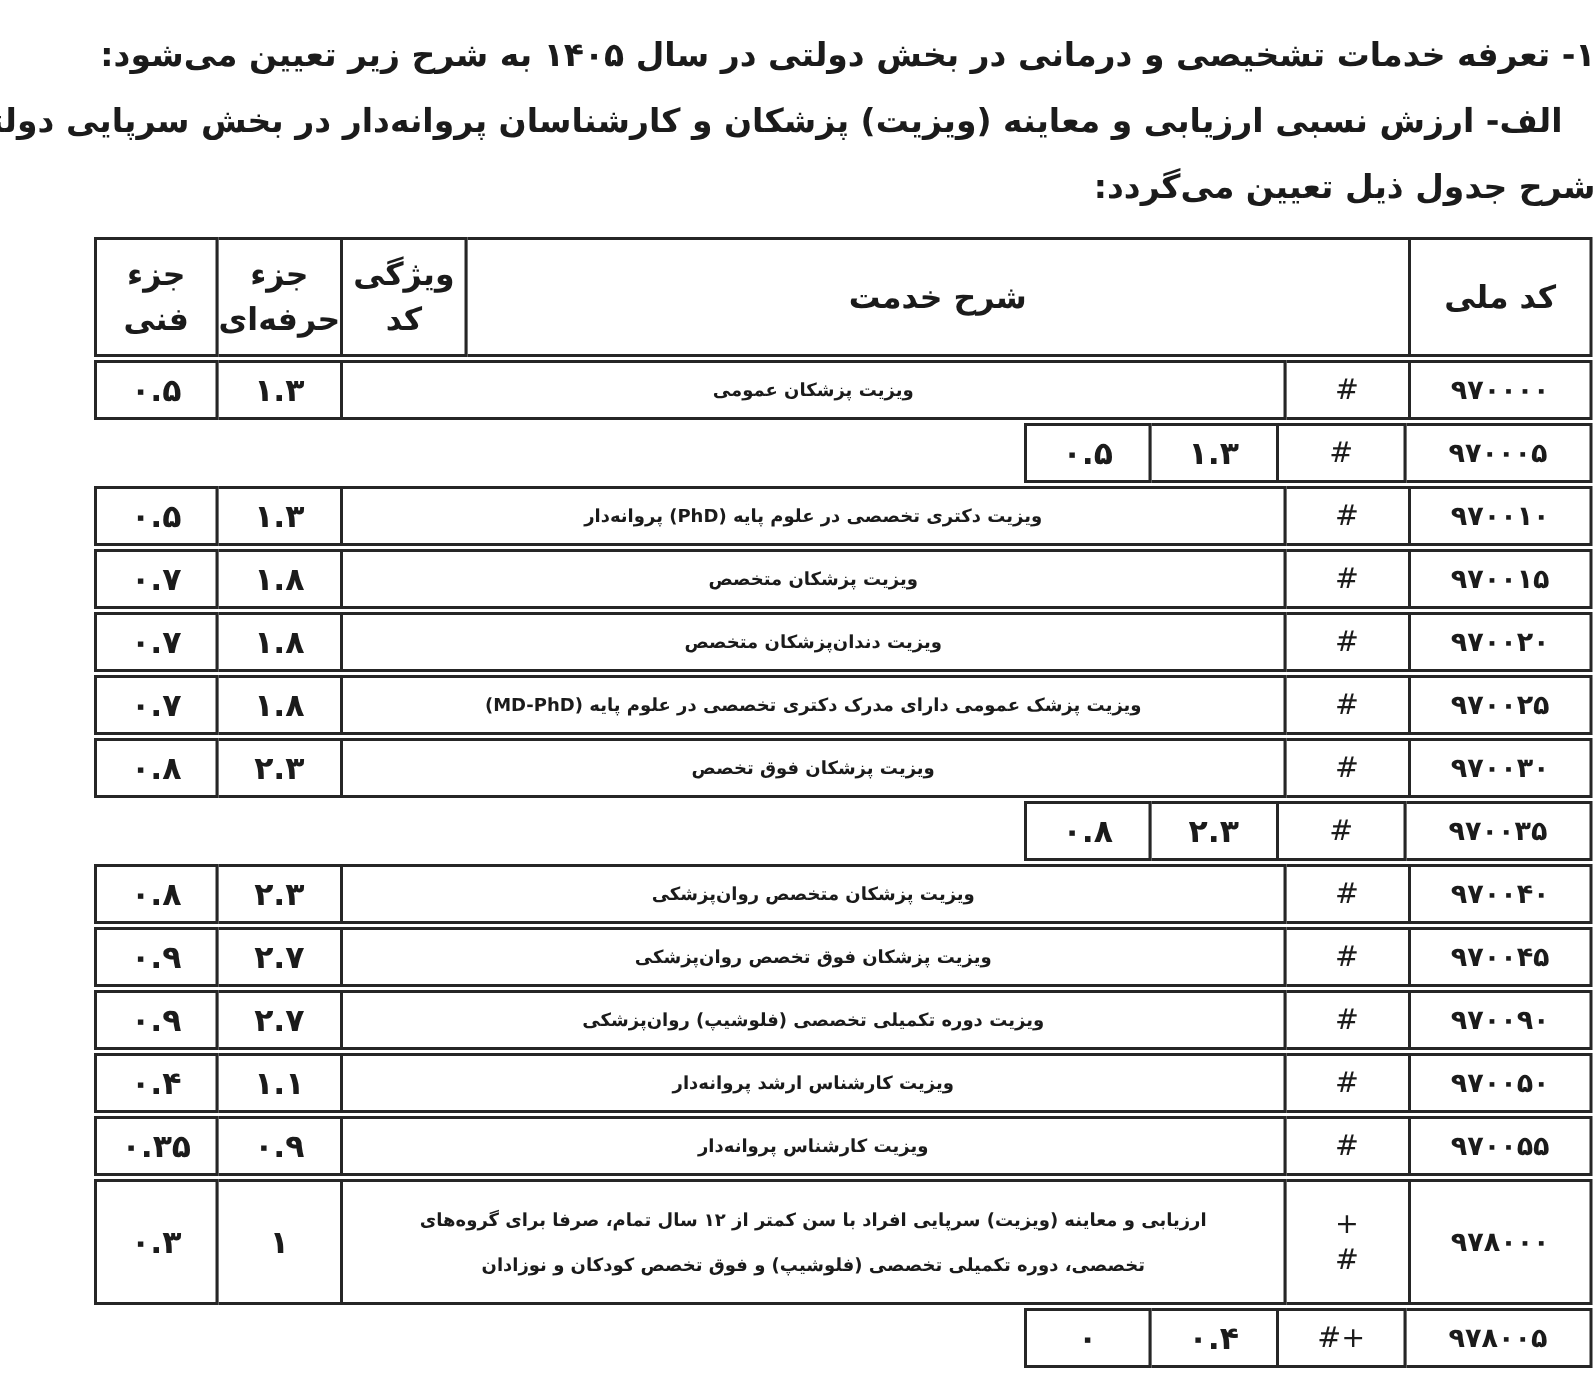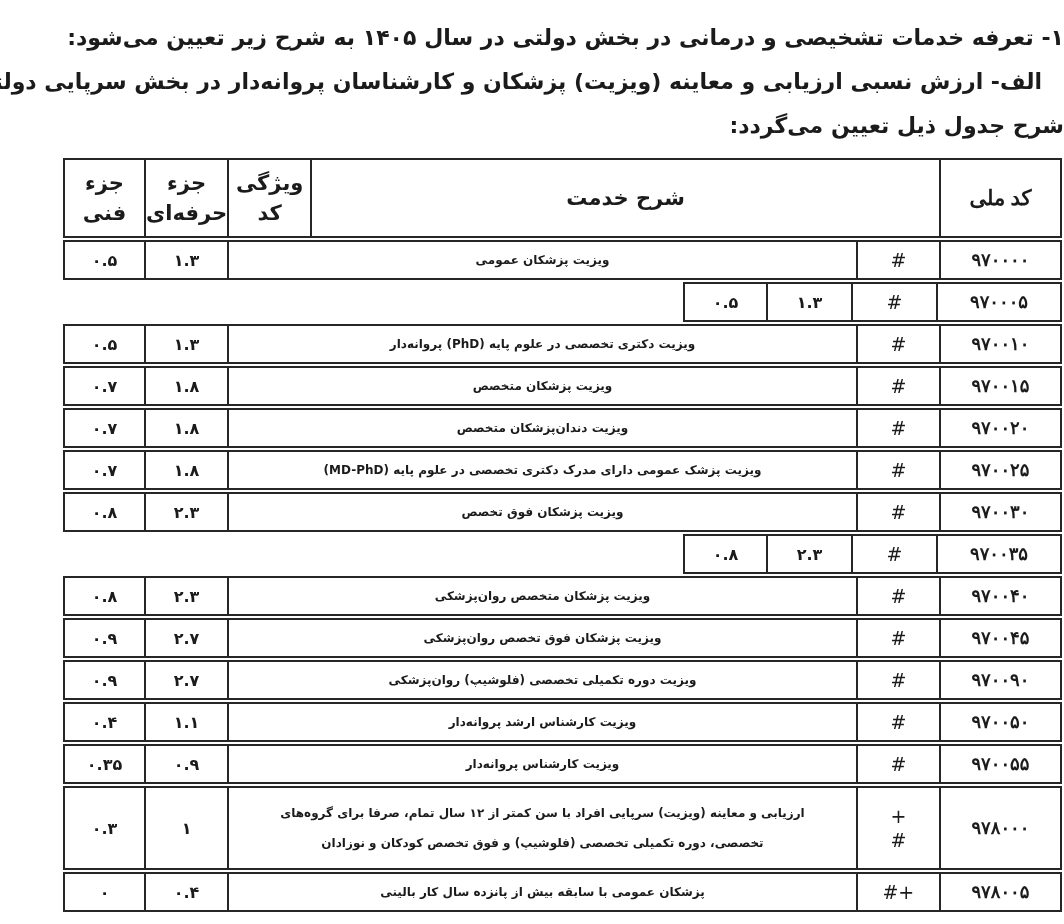--- a/index.html
+++ b/index.html
@@ -52,38 +52,38 @@
     flex-direction: column;
     align-items: center;
     justify-content: center;
     text-align: center;
     height: 40px;
     overflow: hidden;
   }
   .cell:not(:first-child) { margin-right: -2px; } 
   .header-row .cell { height: 80px; font-size: 21px; white-space: pre-line; line-height: 30px; }
   .row.tall .cell { height: 84px; }
-  .col-code    { width: 126px; font-family: Liberation Serif, serif; }
+  .col-code    { width: 126px; }
   .col-feature { width: 87px;  }
   .col-desc    { width: 646px; }
   .col-prof    { width: 87px;  }
   .col-tech    { width: 85px;  }
   .cell-code {
     font-size: 18px;
     letter-spacing: 1.5px;
     direction: ltr;
   }
   .cell-feature {
     font-weight: normal;
     font-size: 19px;
     direction: ltr;
     line-height: 24px;
   }
   .cell-desc { font-size: 12px; line-height: 30px; }
-  .cell-num  { font-size: 16px; direction: ltr; text-align: right; }
+  .cell-num  { font-size: 21px; direction: ltr; text-align: right; }
 </style>
 </head>
 <body>
 
 <div class="page">
 
   <div class="intro">
     <div class="intro-line">۱- تعرفه خدمات تشخیصی و درمانی در بخش دولتی در سال ۱۴۰۵ به شرح زیر تعیین می‌شود:</div>
     <div class="intro-line indent">الف- ارزش نسبی ارزیابی و معاینه (ویزیت) پزشکان و کارشناسان پروانه‌دار در بخش سرپایی دولتی به</div>
     <div class="intro-line">شرح جدول ذیل تعیین می‌گردد:</div>
@@ -198,19 +198,18 @@
       <div class="cell col-desc cell-desc">
           <div>ارزیابی و معاینه (ویزیت) سرپایی افراد با سن کمتر از ۱۲ سال تمام، صرفا برای گروه‌های</div>
           <div>تخصصی، دوره تکمیلی تخصصی (فلوشیپ) و فوق تخصص کودکان و نوزادان</div>
         </div>
       <div class="cell col-prof cell-num">۱</div>
       <div class="cell col-tech cell-num">۰.۳</div>
     </div>
       <div class="row">
       <div class="cell col-code cell-code">۹۷۸۰۰۵</div>
       <div class="cell col-feature cell-feature">#+</div>
-      <div class="cell col-desc cell-desc">پزشکان عمومی با سابقه بیش از پانزده سال کار بالینی</div>
       <div class="cell col-prof cell-num">۰.۴</div>
       <div class="cell col-tech cell-num">۰</div>
     </div>
     </div>
 
 </div>
 
 </body></html>

